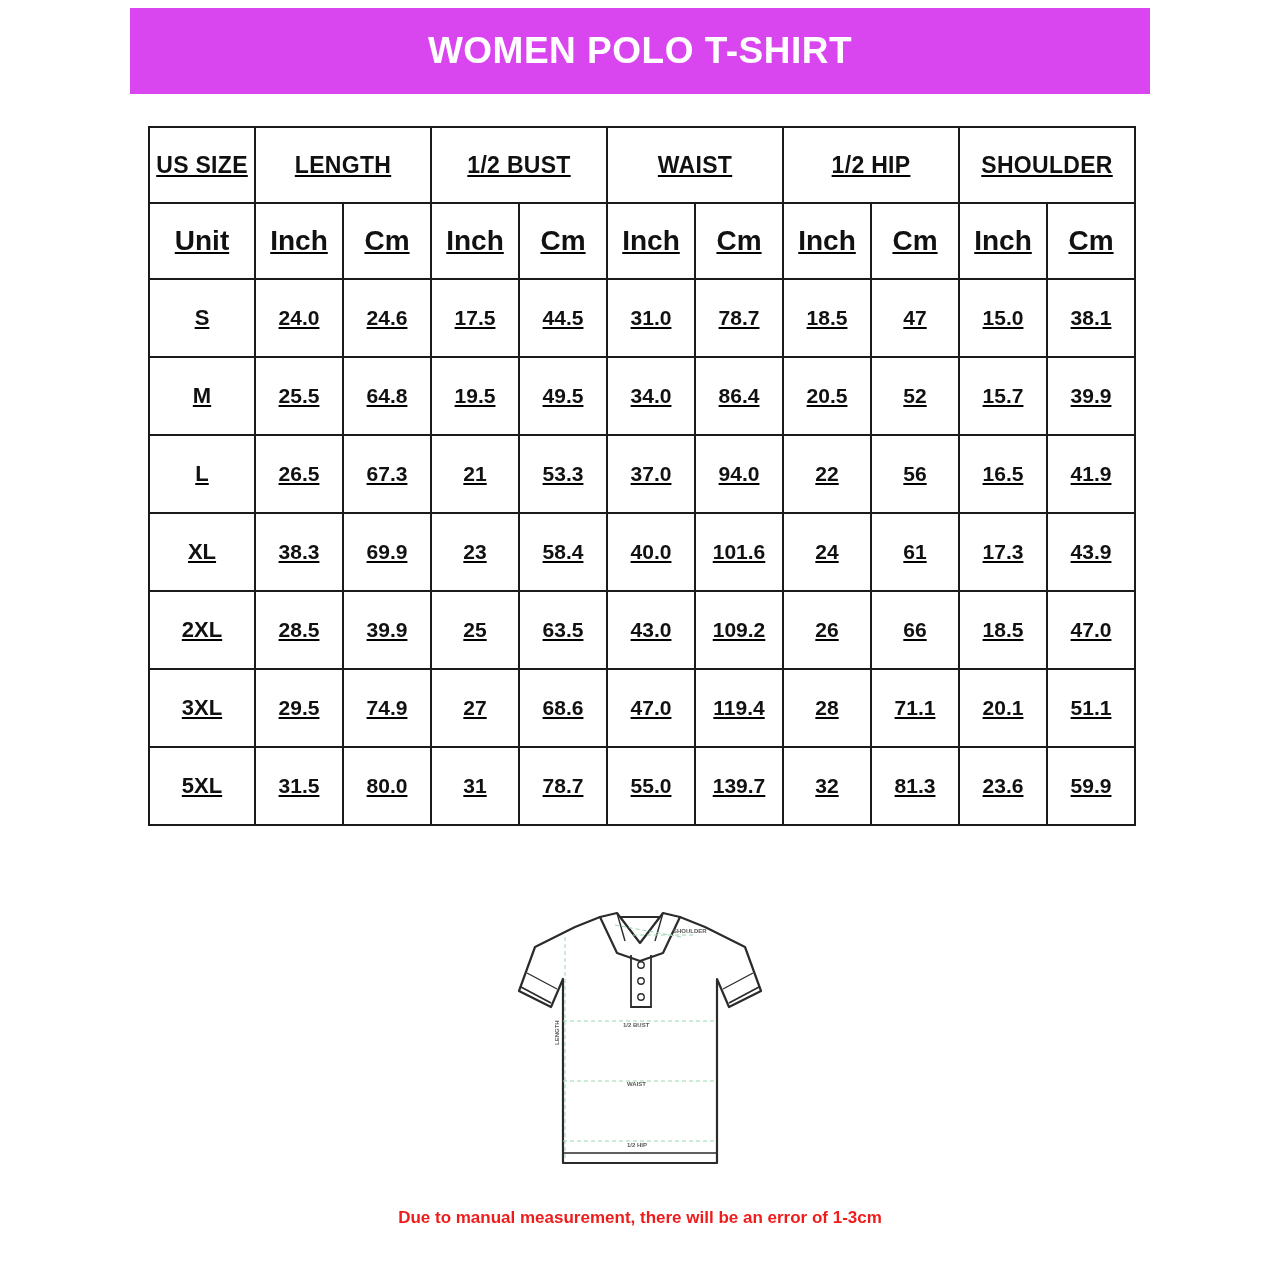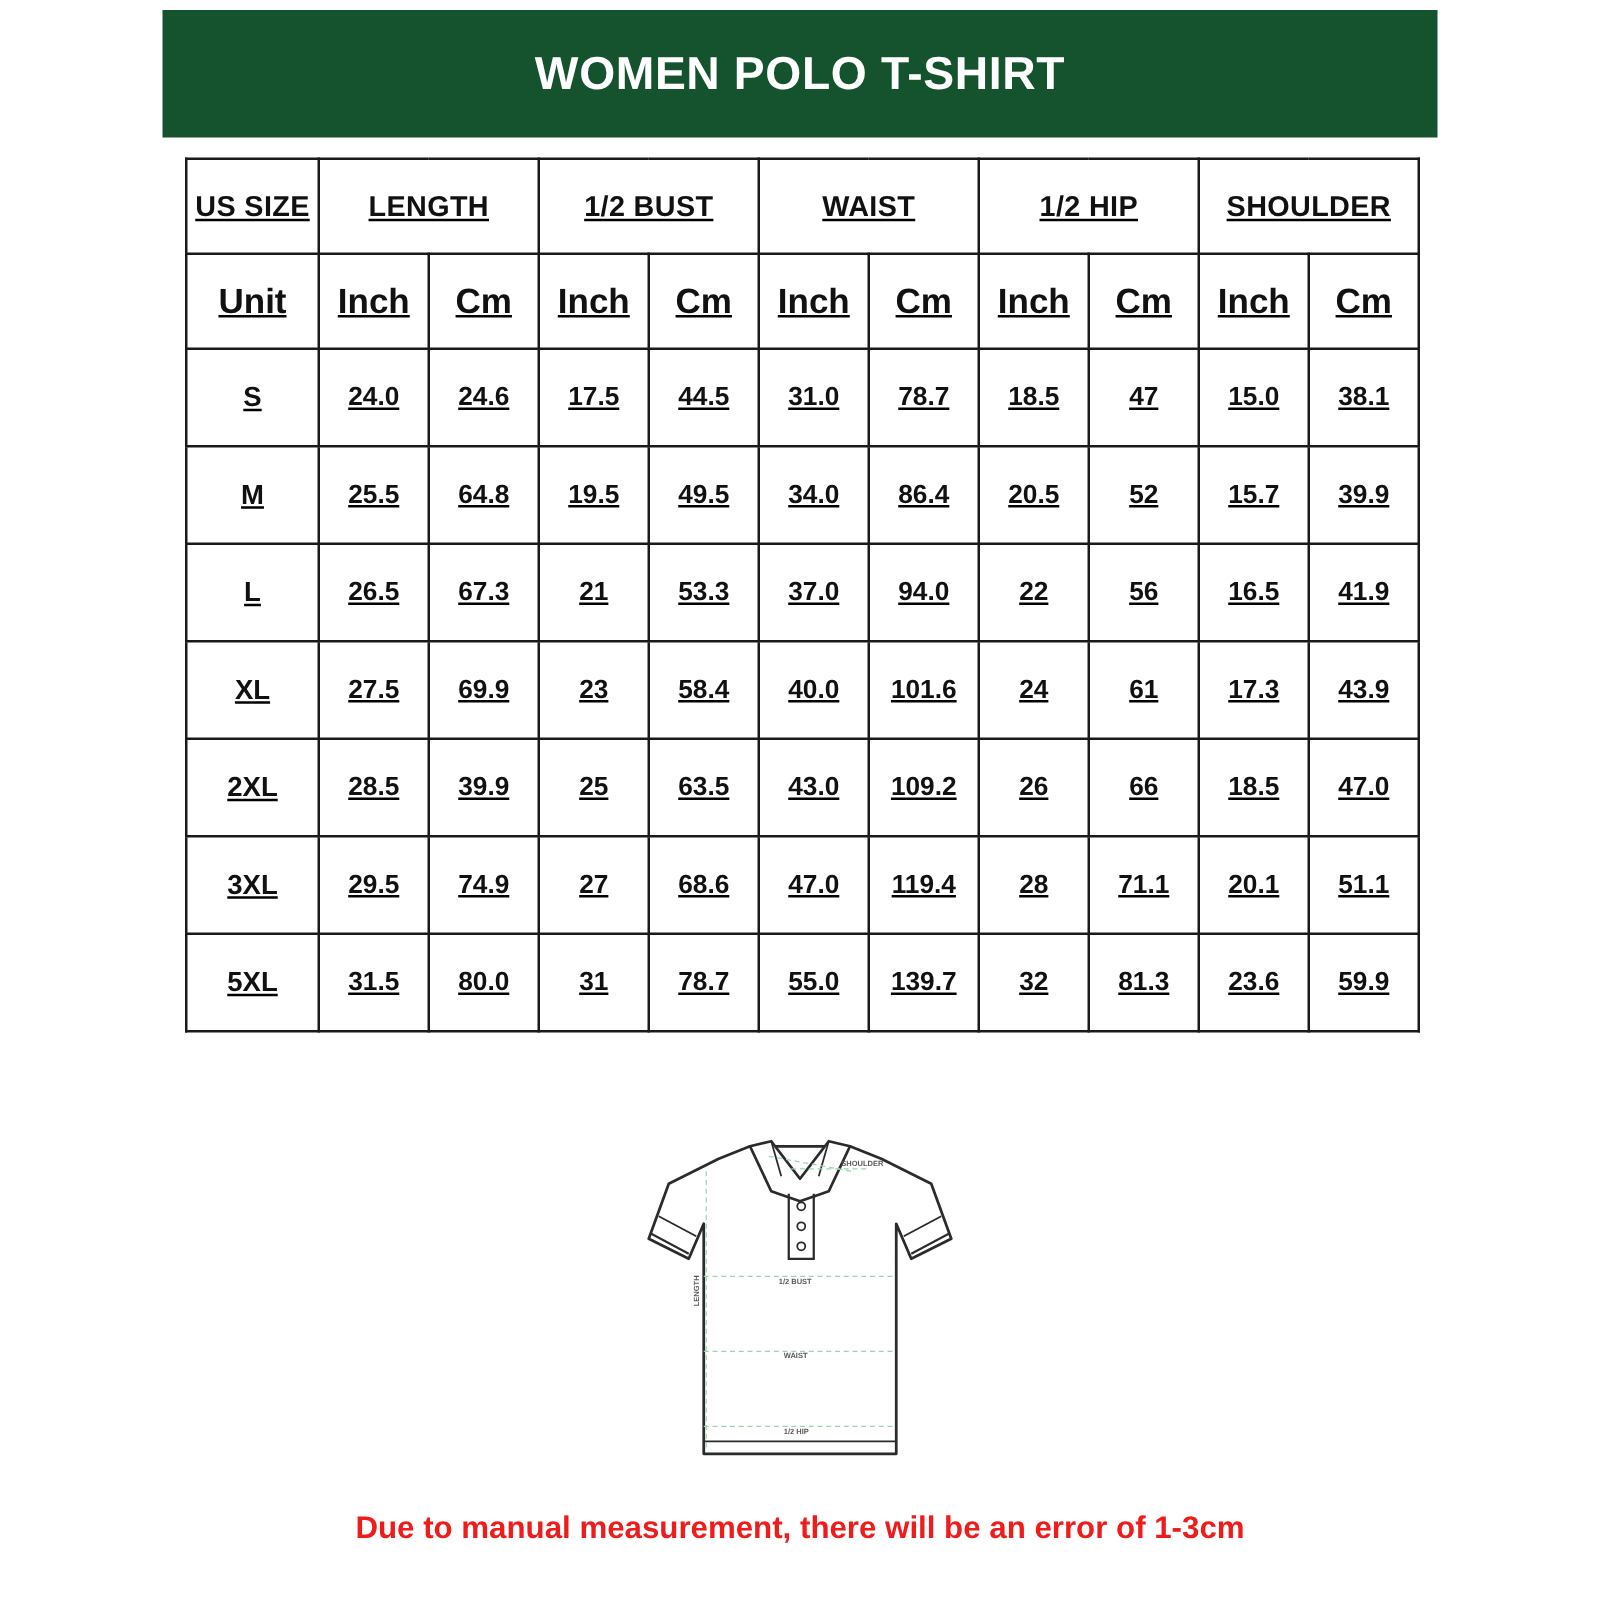--- a/index.html
+++ b/index.html
@@ -17,22 +17,22 @@
     position: relative;
     width: 1280px;
     height: 1280px;
     box-sizing: border-box;
   }
   .title-bar {
     position: absolute;
     left: 130px;
     top: 8px;
     width: 1020px;
-    height: 102px;
-    background: #14532d;
+    height: 86px;
+    background: #d946ef;
     display: flex;
     align-items: center;
     justify-content: center;
   }
   .title-bar .title-text {
     color: #ffffff;
     font-size: 37px;
     font-weight: bold;
     letter-spacing: 0.5px;
     text-align: center;
@@ -84,21 +84,21 @@
     width: 270px;
     height: 290px;
   }
   .note {
     position: absolute;
     left: 0;
     top: 1208px;
     width: 1280px;
     text-align: center;
     color: #ef1c1c;
-    font-size: 25px;
+    font-size: 17px;
     font-weight: bold;
   }
 </style>
 </head>
 <body>
 
 <div class="page">
 
   <div class="title-bar">
     <div class="title-text">WOMEN POLO T-SHIRT</div>
@@ -179,21 +179,21 @@
           <td>37.0</td>
           <td>94.0</td>
           <td>22</td>
           <td>56</td>
           <td>16.5</td>
           <td>41.9</td>
         </tr>
 
         <tr class="data-row">
           <td class="size-cell">XL</td>
-          <td>27.5</td>
+          <td>38.3</td>
           <td>69.9</td>
           <td>23</td>
           <td>58.4</td>
           <td>40.0</td>
           <td>101.6</td>
           <td>24</td>
           <td>61</td>
           <td>17.3</td>
           <td>43.9</td>
         </tr>

